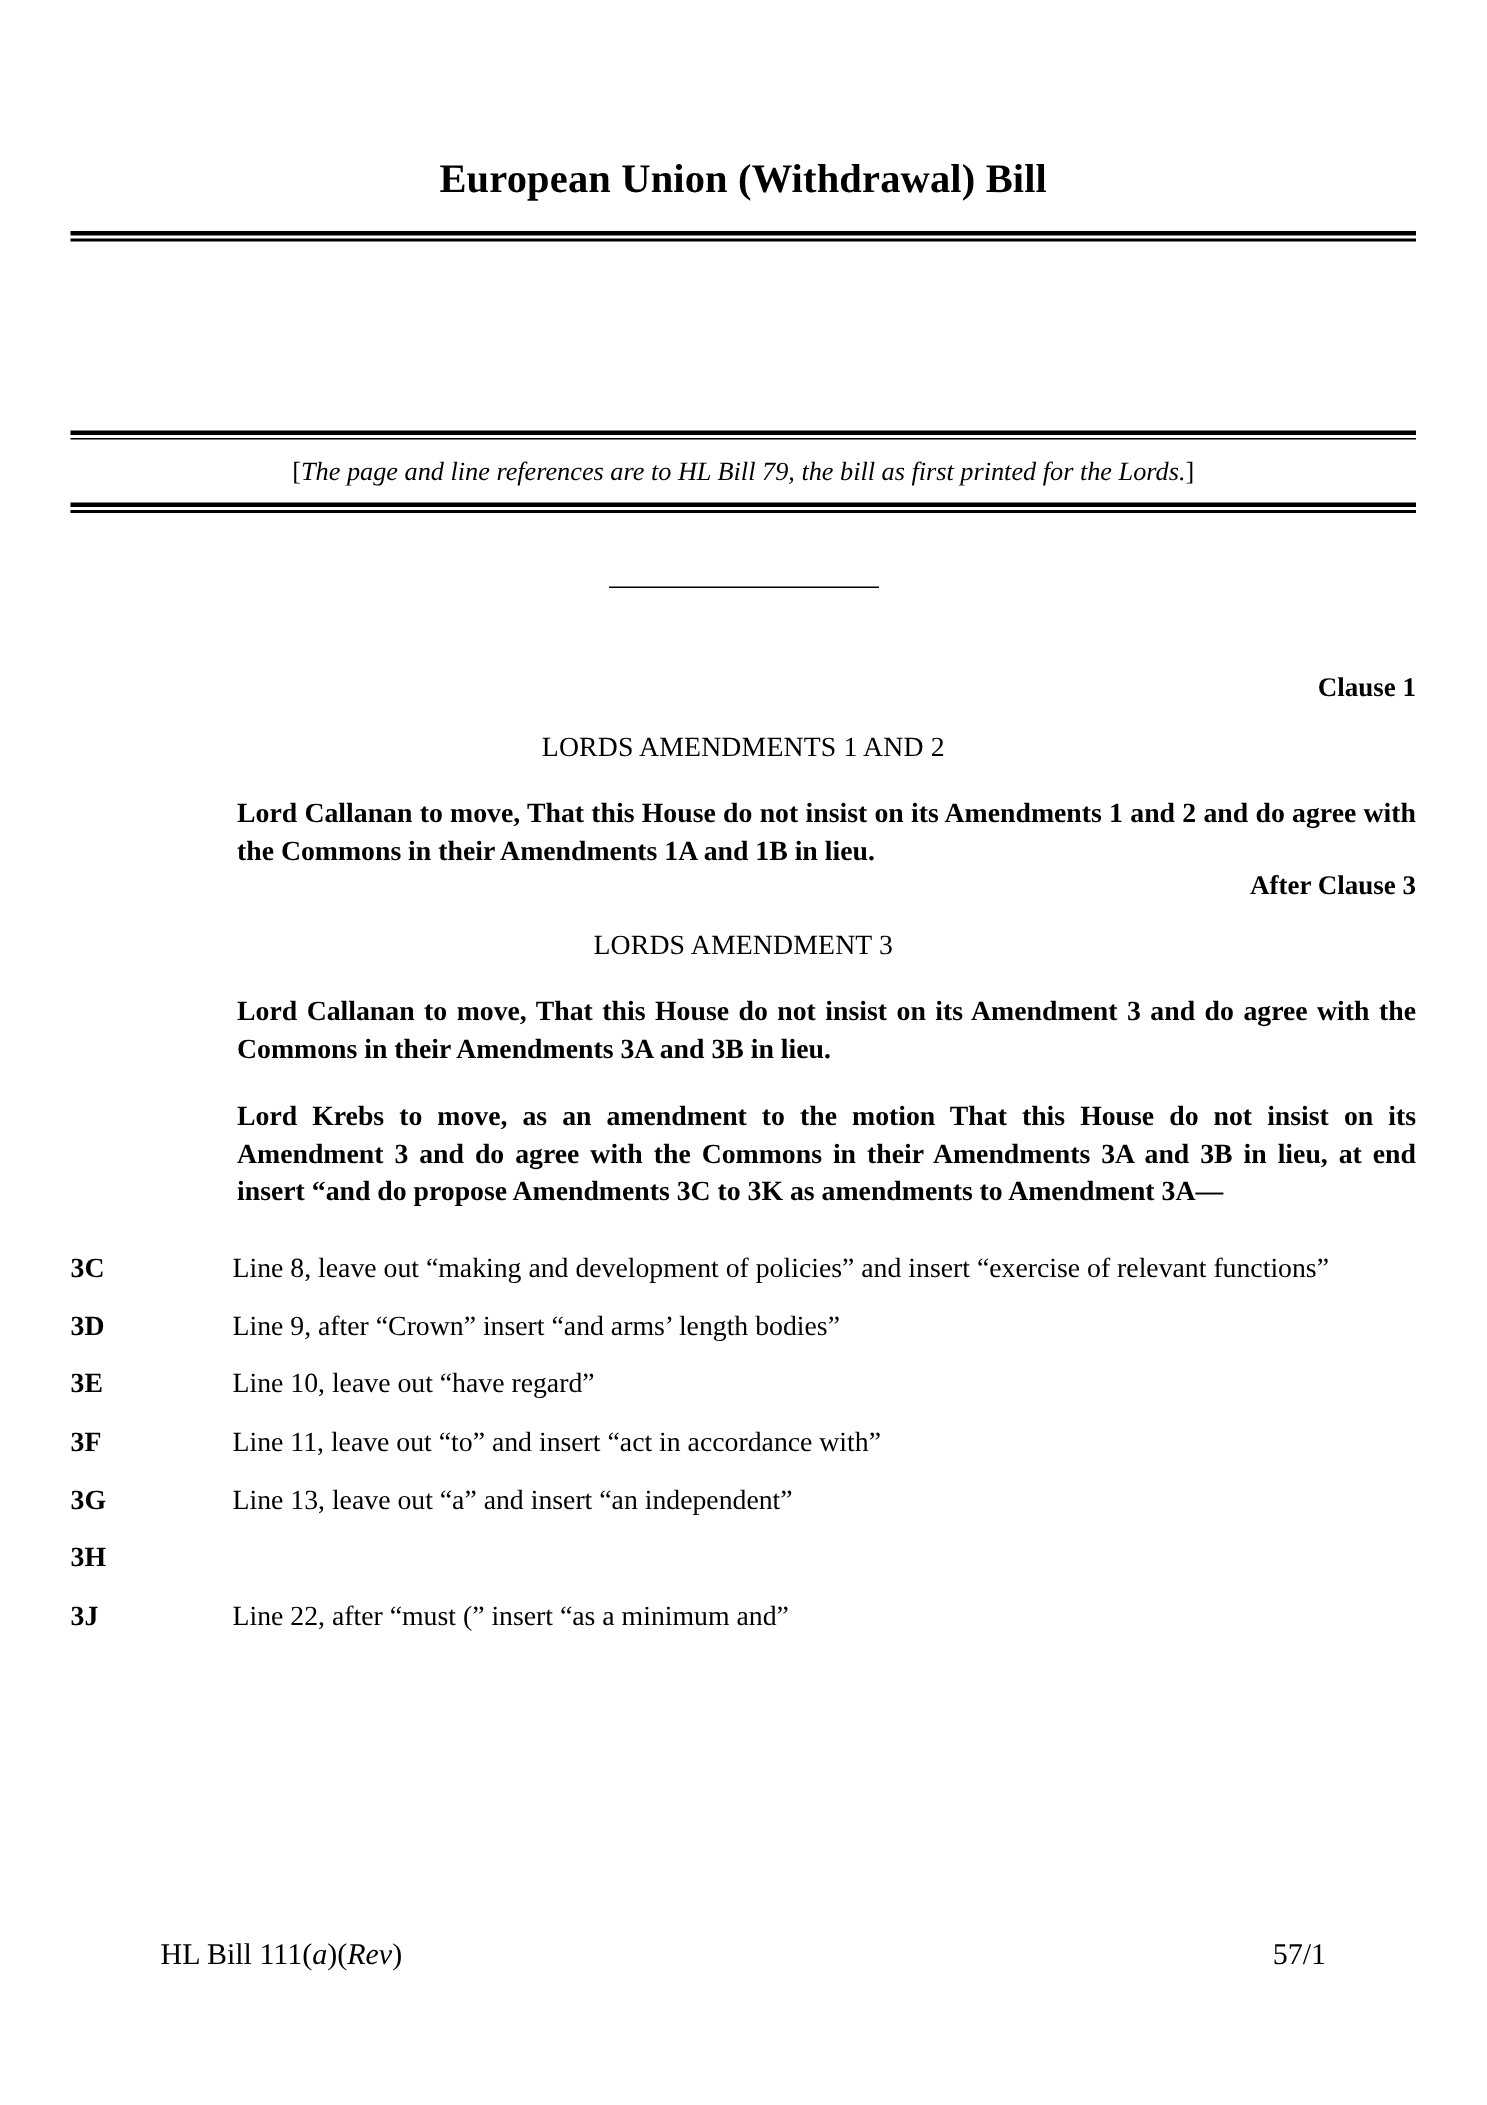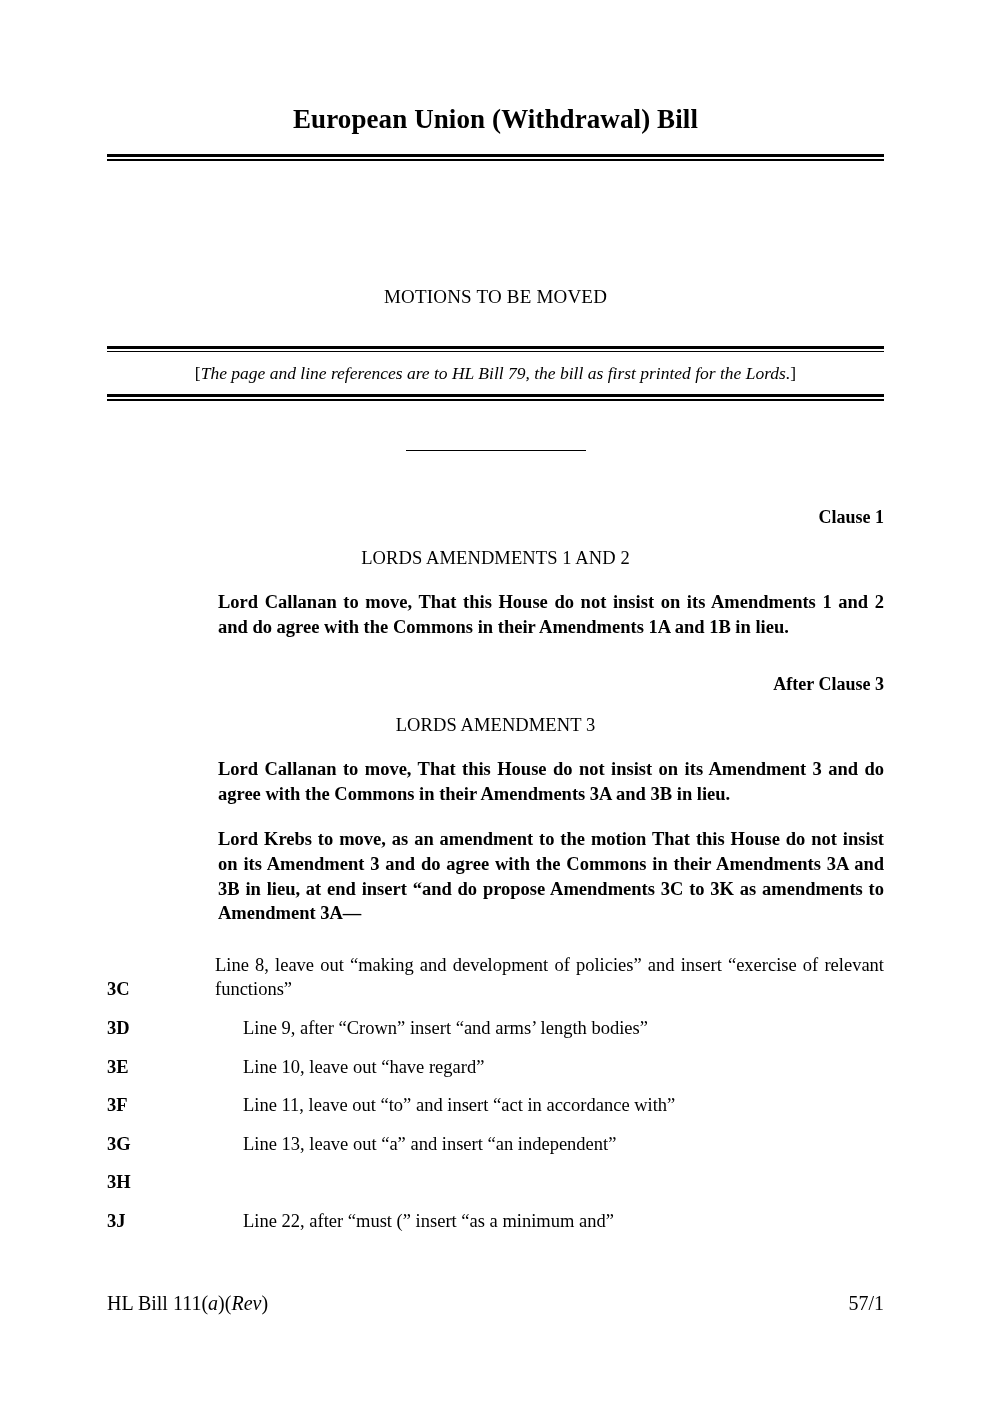--- a/index.html
+++ b/index.html
@@ -13,21 +13,21 @@
     font-family: "Liberation Serif", "DejaVu Serif", serif;
     color: #000000;
     position: relative;
     overflow: hidden;
   }
   .page {
     position: relative;
     width: 991px;
     height: 1403px;
     box-sizing: border-box;
-    padding: 0 107px;
+    padding: 0 47px;
   }
 
   
   .doc-title {
     text-align: center;
     font-size: 27px;
     font-weight: bold;
     letter-spacing: 0.1px;
     margin: 0;
     padding-top: 103px;
@@ -94,21 +94,21 @@
 
   
   .section-head {
     text-align: right;
     font-weight: bold;
     font-size: 18px;
     margin: 0;
     line-height: 1.2;
   }
   .section-head.first { margin-top: 56px; }
-  .section-head.later { margin-top: 35px; }
+  .section-head.later { }
 
   .amend-head {
     text-align: center;
     font-size: 18.5px;
     margin: 18px 0 0 0;
     line-height: 1.2;
     letter-spacing: 0.1px;
   }
 
   .motion {
@@ -137,21 +137,21 @@
     font-size: 18.5px;
     line-height: 1.33;
   }
   .amend-text {
     flex: 1 1 auto;
     font-size: 18.5px;
     line-height: 1.33;
     text-align: justify;
     text-justify: inter-word;
   }
-  .amend-row.single .amend-text { text-align: left; margin-left: 28px; }
+  .amend-row.single .amend-text { text-align: left; }
 
   
   .footer {
     position: absolute;
     left: 107px;
     right: 107px;
     bottom: 88px;
     display: flex;
     justify-content: space-between;
     align-items: center;
@@ -166,21 +166,20 @@
 
   <h1 class="doc-title">European Union (Withdrawal) Bill</h1>
 
   <div class="rule-double title-rule">
     <div class="thick"></div>
     <div class="gap"></div>
     <div class="thin"></div>
   </div>
 
   <div class="subtitle-block">
-    <p class="subtitle-line">MOTIONS TO BE MOVED</p>
   </div>
 
   <div class="note-wrap">
     <div class="rule-double">
       <div class="thick"></div>
       <div class="gap"></div>
       <div class="thin"></div>
     </div>
     <div class="note-text"><span class="brk">[</span><span>The page and line references are to HL Bill 79, the bill as first printed for the Lords.</span><span class="brk">]</span></div>
     <div class="rule-double">

